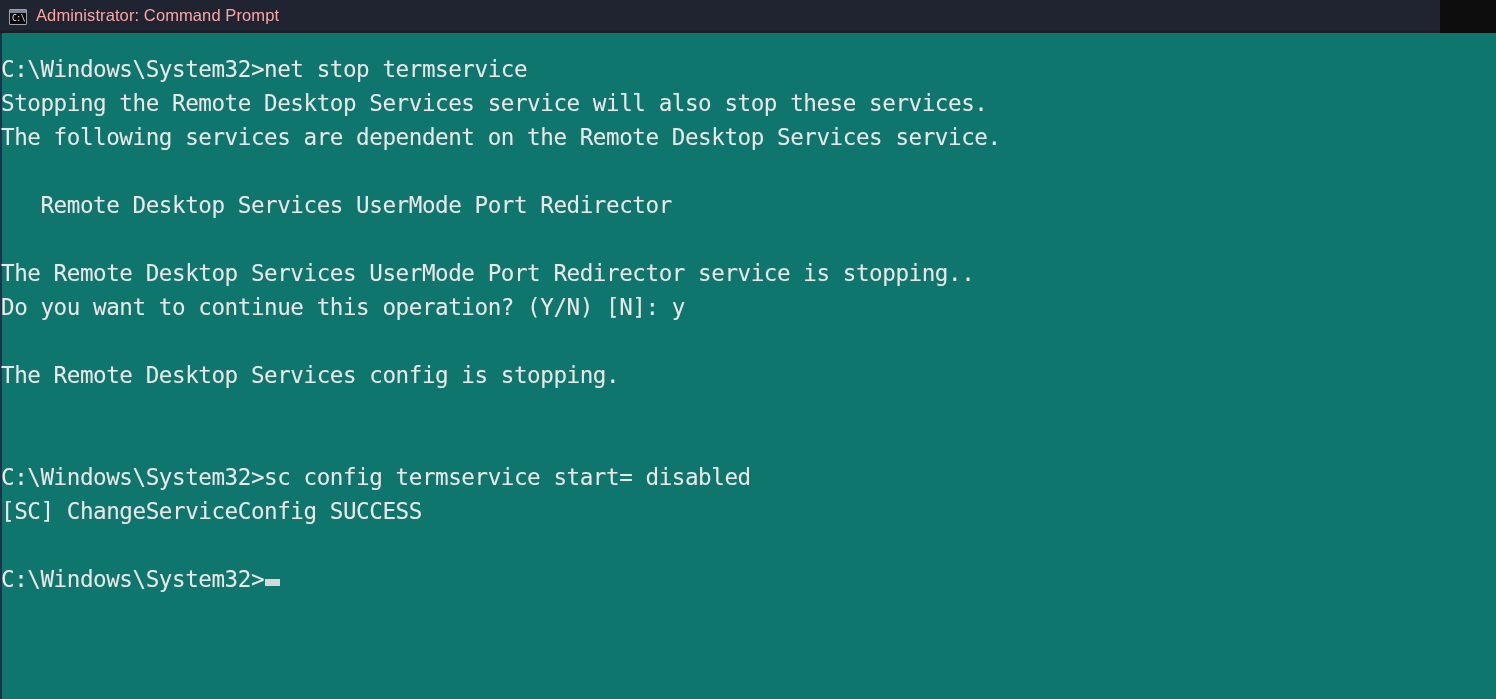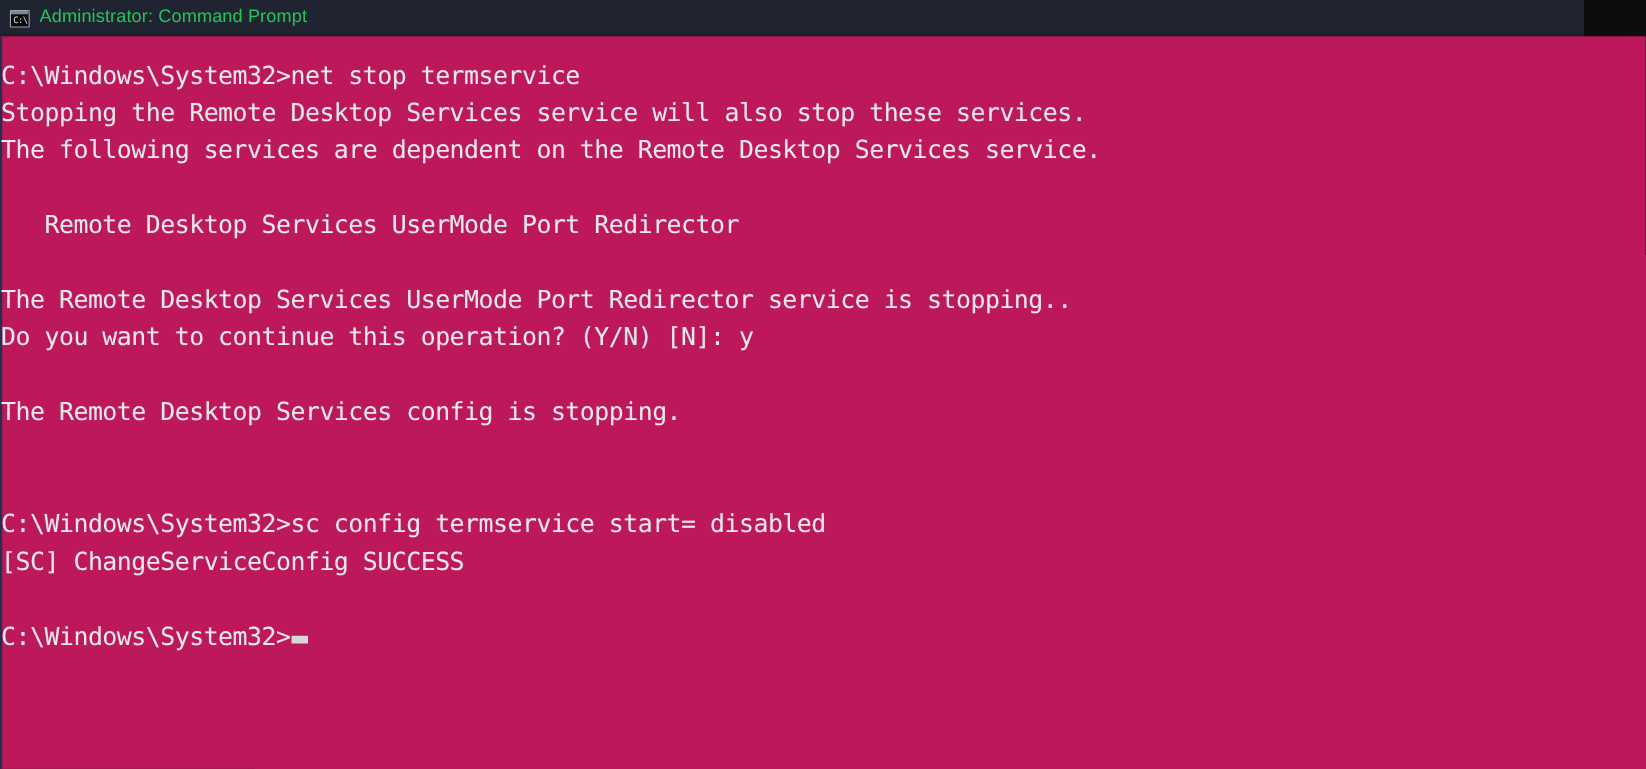--- a/index.html
+++ b/index.html
@@ -70,21 +70,21 @@
     color: #dfe3ea;
     font-family: "DejaVu Sans Mono", monospace;
     font-size: 8px;
     line-height: 9px;
     letter-spacing: -0.5px;
     white-space: nowrap;
   }
 
   #title-text {
     margin-left: 9px;
-    color: #22c55e;
+    color: #fca5a5;
     font-family: "Liberation Sans", sans-serif;
     font-size: 16.5px;
     font-weight: 400;
     letter-spacing: 0.1px;
     white-space: nowrap;
     line-height: 1;
     padding-bottom: 2px;
   }
 
   
@@ -97,21 +97,21 @@
     background: #0d0d0d;
   }
 
   
   #terminal {
     position: absolute;
     left: 0;
     top: 33px;
     width: 1496px;
     height: 666px;
-    background: #be185d;
+    background: #0f766e;
     overflow: hidden;
   }
   #left-edge {
     position: absolute;
     left: 0;
     top: 0;
     width: 2px;
     height: 100%;
     background: #243049;
   }

